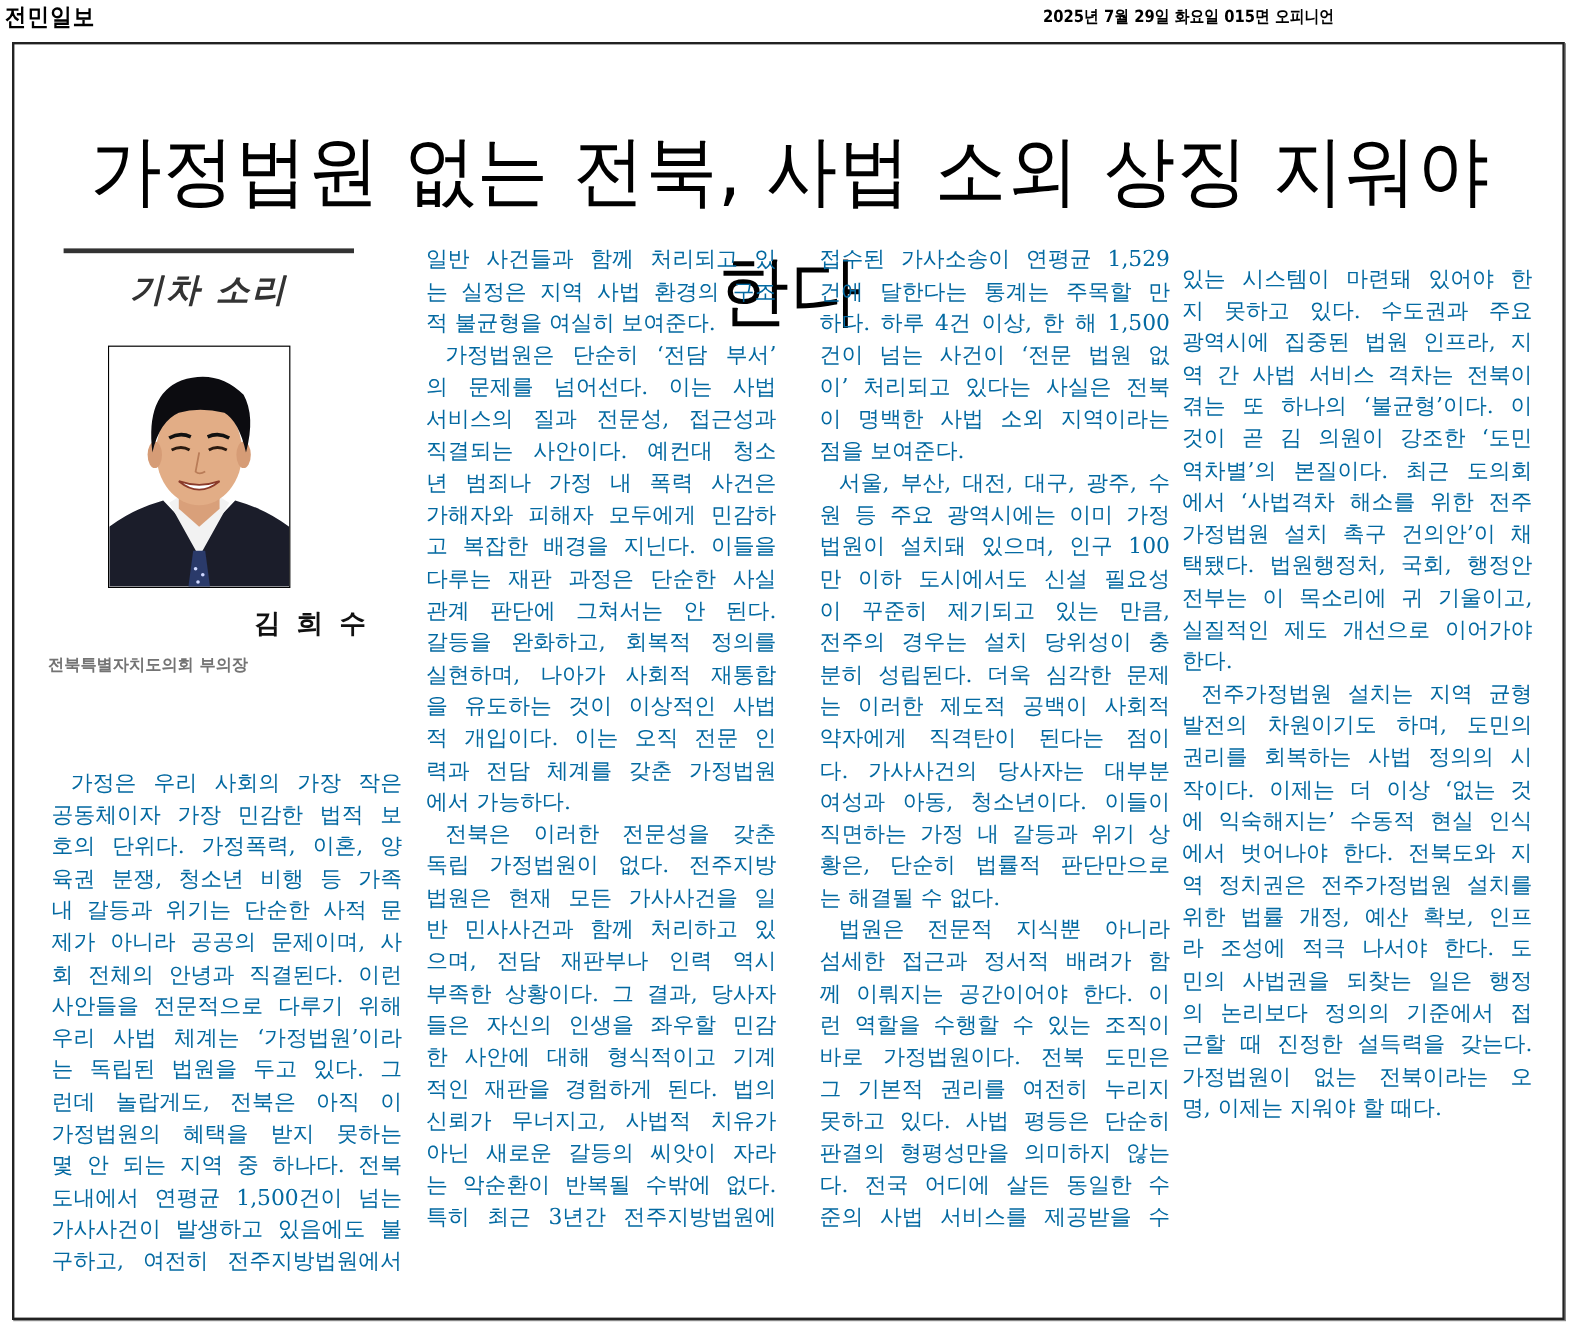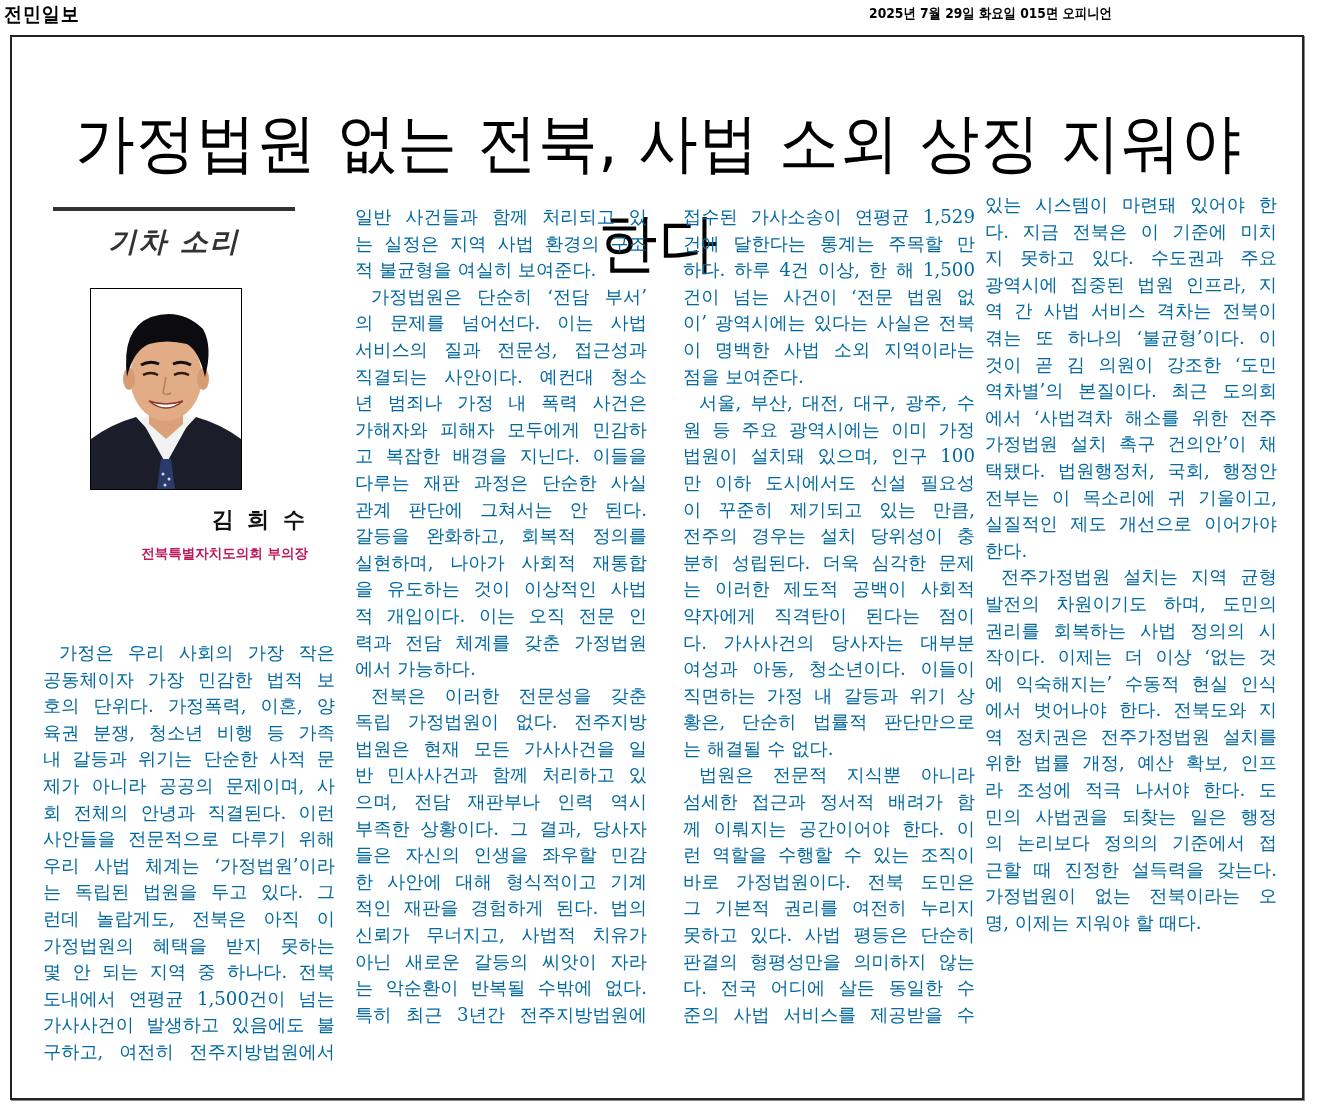--- a/index.html
+++ b/index.html
@@ -7,29 +7,29 @@
   .topbar{position:absolute;left:0;top:0;width:1118px;height:30px;}
   .paper-name{position:absolute;left:4px;top:1px;font-family:"DejaVu Sans","Liberation Sans",sans-serif;font-weight:bold;font-size:20px;letter-spacing:1px;color:#000;transform:scaleX(0.9);transform-origin:left;}
   .dateline{position:absolute;right:6px;top:5px;font-family:"DejaVu Sans","Liberation Sans",sans-serif;font-weight:bold;font-size:14px;color:#000;transform:scaleX(0.88);transform-origin:right;white-space:nowrap;}
   .frame{position:absolute;left:10px;top:35px;width:1294px;height:1065px;border:2px solid #222;box-shadow:1px 1px 0 #888;box-sizing:border-box;}
   .headline{position:absolute;left:0;top:50px;width:1317px;text-align:center;font-family:"DejaVu Sans","Liberation Sans",sans-serif;font-size:64px;font-weight:normal;color:#000;letter-spacing:1px;line-height:100px;transform:scaleX(0.93);}
   .sidebar{position:absolute;left:40px;top:205px;width:292px;}
   .rule{position:absolute;left:13px;top:2px;width:242px;height:4px;background:#333;}
   .column-title{position:absolute;left:0;top:18px;width:268px;text-align:center;font-family:"DejaVu Sans","Liberation Sans",sans-serif;font-weight:bold;font-size:28px;color:#333;letter-spacing:2px;font-style:italic;}
   .photo{position:absolute;left:50px;top:83px;width:150px;height:200px;border:1px solid #000;background:#fff;overflow:hidden;}
   .author-name{position:absolute;left:0;top:300px;width:268px;text-align:right;font-family:"DejaVu Sans","Liberation Sans",sans-serif;font-weight:bold;font-size:22px;color:#111;letter-spacing:3px;}
-  .author-title{position:absolute;left:0;top:340px;width:268px;text-align:right;font-family:"DejaVu Sans","Liberation Sans",sans-serif;font-weight:bold;font-size:13.5px;color:#be185d;}
+  .author-title{position:absolute;left:0;top:340px;width:268px;text-align:left;font-family:"DejaVu Sans","Liberation Sans",sans-serif;font-weight:bold;font-size:13.5px;color:#737373;}
   .col{position:absolute;width:292px;font-size:18.2px;line-height:26.6px;color:#0369a1;text-align:justify;text-align-last:justify;}
   .col p{margin:0;white-space:nowrap;}
   .col p.last{text-align-last:left;}
   .col p.indent{padding-left:16px;}
   #c1{left:43px;top:624px;margin-top:16px;}
   #c2{left:355px;top:204px;}
   #c3{left:670px;top:204px;margin-left:13px;}
-  #c4{left:985px;top:192px;}
+  #c4{left:985px;top:220px;}
 </style>
 </head>
 <body>
 
 <div class="topbar">
   <div class="paper-name">전민일보</div>
   <div class="dateline">2025년 7월 29일 화요일 015면 오피니언</div>
 </div>
 
 <div class="frame"></div>
@@ -125,21 +125,21 @@
     <p>신뢰가 무너지고, 사법적 치유가</p>
     <p>아닌 새로운 갈등의 씨앗이 자라</p>
     <p>는 악순환이 반복될 수밖에 없다.</p>
     <p>특히 최근 3년간 전주지방법원에</p>
   </div>
 <div class="col" id="c3">
     <p>접수된 가사소송이 연평균 1,529</p>
     <p>건에 달한다는 통계는 주목할 만</p>
     <p>하다. 하루 4건 이상, 한 해 1,500</p>
     <p>건이 넘는 사건이 ‘전문 법원 없</p>
-    <p>이’ 광역시에는 있다는 사실은 전북</p>
+    <p>이’ 처리되고 있다는 사실은 전북</p>
     <p>이 명백한 사법 소외 지역이라는</p>
     <p class="last">점을 보여준다.</p>
     <p class="indent">서울, 부산, 대전, 대구, 광주, 수</p>
     <p>원 등 주요 광역시에는 이미 가정</p>
     <p>법원이 설치돼 있으며, 인구 100</p>
     <p>만 이하 도시에서도 신설 필요성</p>
     <p>이 꾸준히 제기되고 있는 만큼,</p>
     <p>전주의 경우는 설치 당위성이 충</p>
     <p>분히 성립된다. 더욱 심각한 문제</p>
     <p>는 이러한 제도적 공백이 사회적</p>
@@ -155,21 +155,20 @@
     <p>런 역할을 수행할 수 있는 조직이</p>
     <p>바로 가정법원이다. 전북 도민은</p>
     <p>그 기본적 권리를 여전히 누리지</p>
     <p>못하고 있다. 사법 평등은 단순히</p>
     <p>판결의 형평성만을 의미하지 않는</p>
     <p>다. 전국 어디에 살든 동일한 수</p>
     <p>준의 사법 서비스를 제공받을 수</p>
   </div>
 <div class="col" id="c4">
     <p>있는 시스템이 마련돼 있어야 한</p>
-    <p>다. 지금 전북은 이 기준에 미치</p>
     <p>지 못하고 있다. 수도권과 주요</p>
     <p>광역시에 집중된 법원 인프라, 지</p>
     <p>역 간 사법 서비스 격차는 전북이</p>
     <p>겪는 또 하나의 ‘불균형’이다. 이</p>
     <p>것이 곧 김 의원이 강조한 ‘도민</p>
     <p>역차별’의 본질이다. 최근 도의회</p>
     <p>에서 ‘사법격차 해소를 위한 전주</p>
     <p>가정법원 설치 촉구 건의안’이 채</p>
     <p>택됐다. 법원행정처, 국회, 행정안</p>
     <p>전부는 이 목소리에 귀 기울이고,</p>

